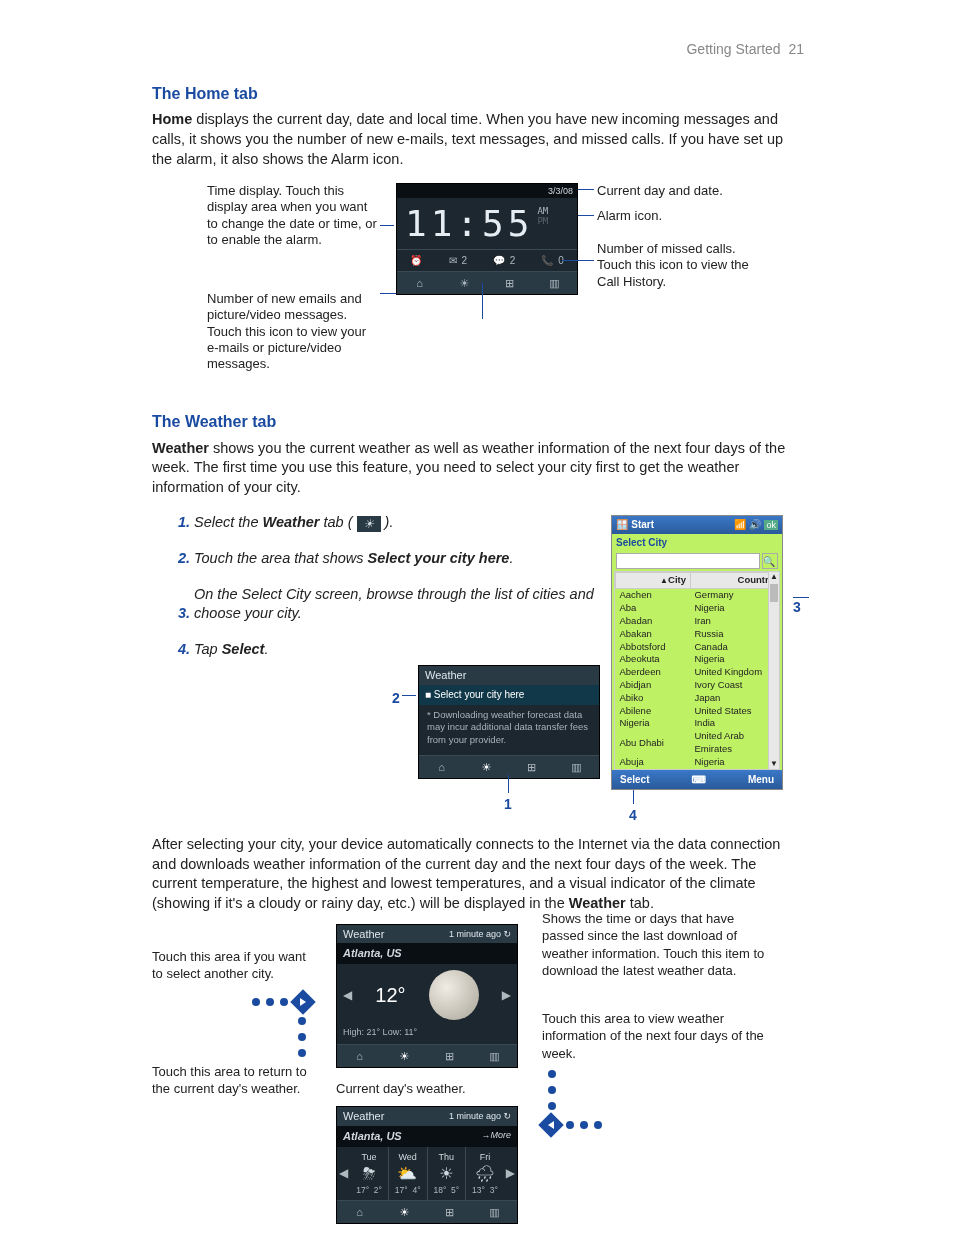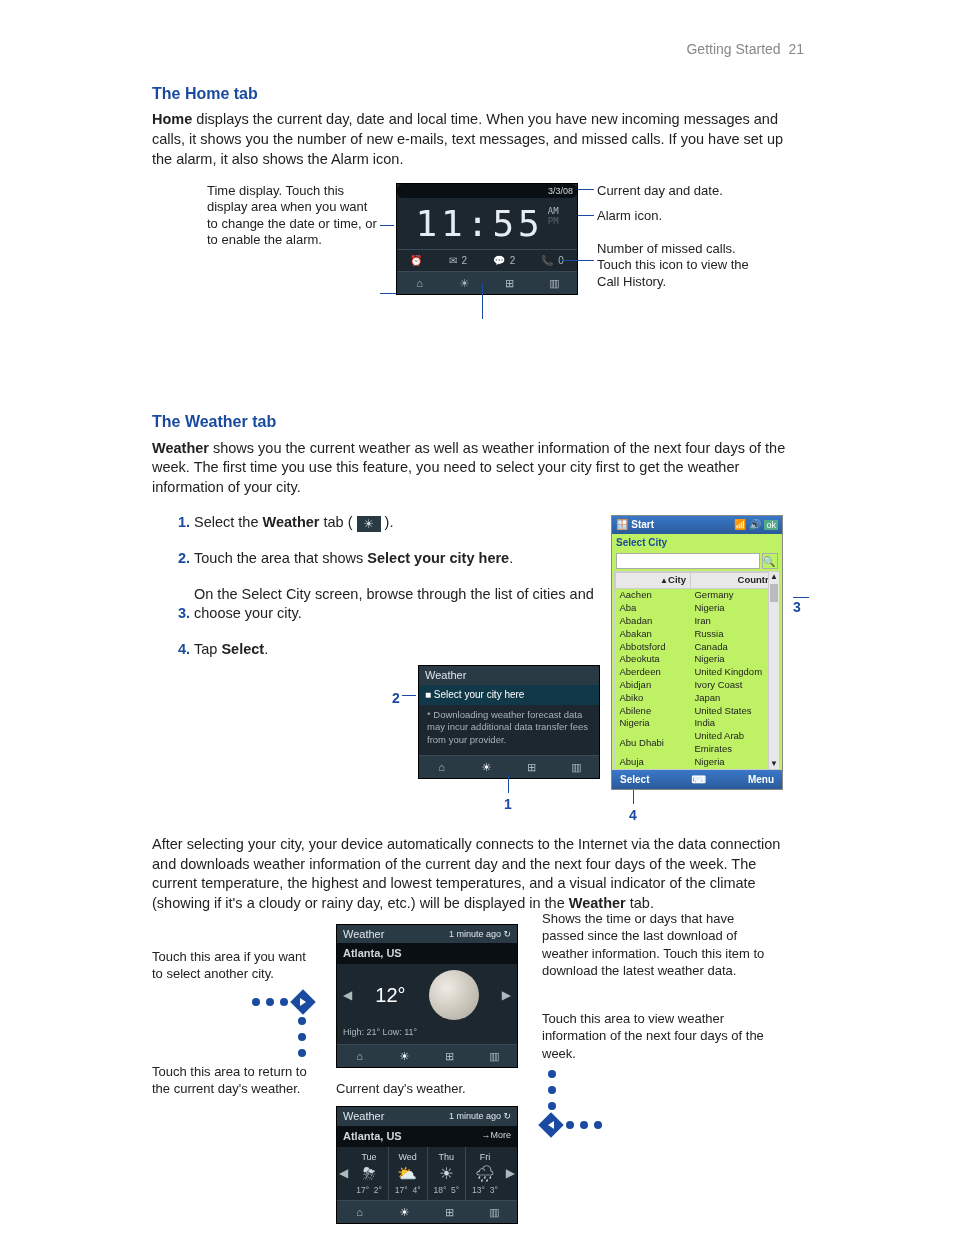--- a/index.html
+++ b/index.html
@@ -30,20 +30,21 @@
   }
   p { margin: 4px 0 10px 0; }
   ol.steps {
     margin: 6px 0 14px 0;
     padding-left: 42px;
     color: #1a4ba0;
     font-weight: bold;
   }
   ol.steps li {
     margin: 16px 0;
+    font-style: italic;
   }
   ol.steps li > span {
     color: #222;
     font-weight: normal;
   }
   .steps-wrap {
     position: relative;
   }
   .side-screens {
     position: absolute;
@@ -97,20 +98,21 @@
     display: flex;
     justify-content: space-between;
     align-items: center;
   }
   .phone .city-band {
     background:#0a0f13;
     padding:3px 6px;
     font-weight:bold;
     display:flex;
     justify-content:space-between;
+    font-style:italic;
   }
   .phone .body {
     padding:6px;
     min-height:50px;
     position:relative;
     display:flex;
     justify-content:space-between;
     align-items:center;
   }
   .phone .footer {
@@ -129,21 +131,21 @@
     font-size:9.5px;
     padding:4px 8px 8px 8px;
     color:#a8b2b9;
   }
   .digital {
     font-family: monospace;
     font-size: 36px;
     letter-spacing: 4px;
     color:#e6edf2;
     padding:2px 8px 0 8px;
-    display:flex; align-items:flex-start; justify-content:center;
+    display:flex; align-items:flex-start; 
     position:relative;
   }
   .ampm { font-size:9px; line-height:10px; letter-spacing:0; margin-left:4px; margin-top:6px; color:#aeb8bf;}
   .statusbar {
     display:flex; justify-content:space-around; align-items:center;
     padding:4px 0; border-top:1px solid #3a4a55;
     font-size:10px;
   }
   .statusbar span { display:inline-flex; align-items:center; gap:4px; color:#aeb8bf;}
 
@@ -232,25 +234,26 @@
   <h2>The Home tab</h2>
   <p>
     <b>Home</b><span> displays the current day, date and local time. When you have new incoming messages and calls, it shows you the number of new e-mails, text messages, and missed calls. If you have set up the alarm, it also shows the Alarm icon.</span>
   </p>
 
   <div class="diagram" style="height:200px;">
 
     <div class="ann" style="left:55px; top:0; width:170px;">Time display. Touch this display area when you want to change the date or time, or to enable the alarm.</div>
     <div class="hline" style="left:228px; top:42px; width:14px;"></div>
 
+    <div class="ann" style="left:55px; top:108px; width:170px;">Number of new emails and picture/video messages. Touch this icon to view your e-mails or picture/video messages.</div>
     <div class="vline" style="left:258px; top:90px; height:20px;"></div>
     <div class="hline" style="left:228px; top:110px; width:30px;"></div>
 
     <div class="phone" style="position:absolute; left:244px; top:0;">
-      <div style="text-align:right;background:#0a0f13;color:#cfd8de;font-size:9px;padding:1px 4px;display:flex;justify-content:space-between;border-radius:6px;">
+      <div style="text-align:right;background:#0a0f13;color:#cfd8de;font-size:9px;padding:1px 4px;display:flex;justify-content:space-between;">
         <span style="opacity:0;">⏰</span>
         <span>3/3/08</span>
       </div>
       <div class="digital">
         <span>11:55</span>
         <div class="ampm">
           <div>AM</div>
           <div style="opacity:.4;">PM</div>
         </div>
       </div>

